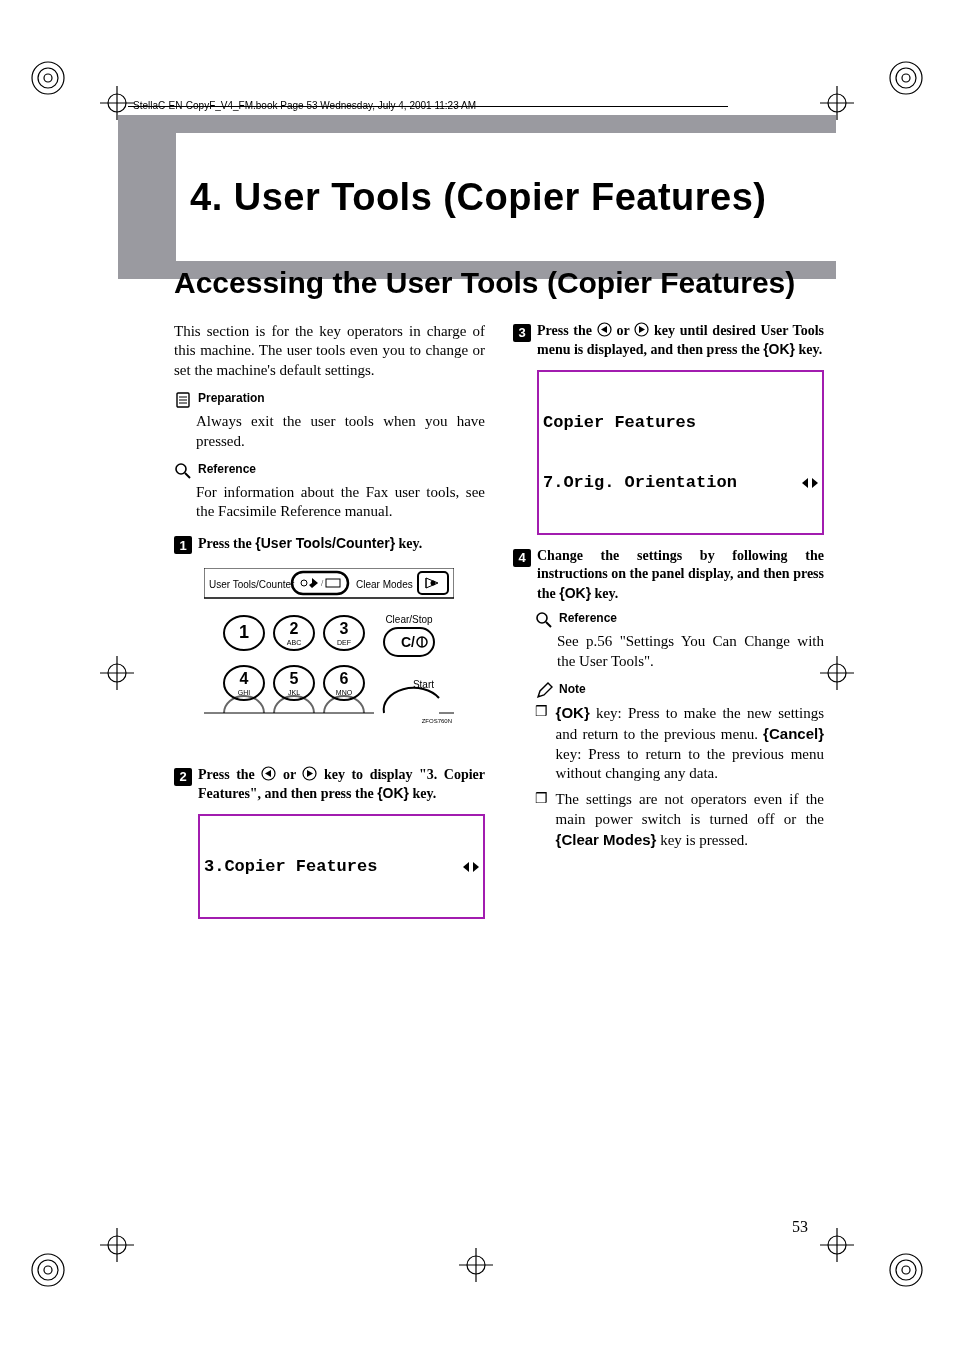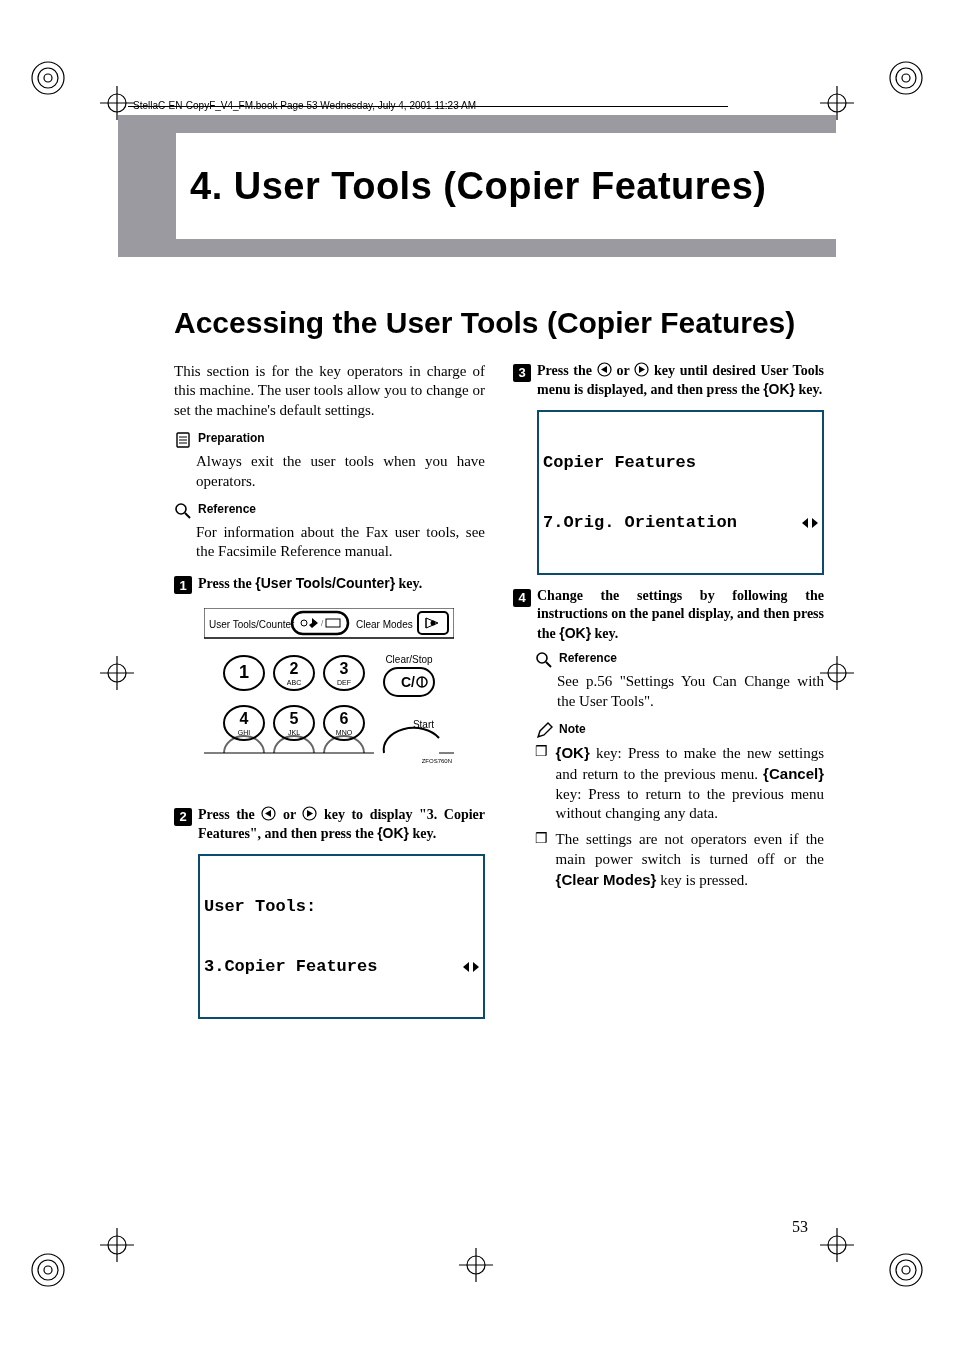--- a/index.html
+++ b/index.html
@@ -36,39 +36,39 @@
     font-family: Arial, sans-serif;
   }
   .runhead .rh-line {
     border-top: 1px solid #000;
     width: 600px; position: absolute; top: 6px; left: -5px;
   }
 
   .banner {
     position: absolute;
     top: 115px; left: 118px; right: 118px;
-    height: 142px;
+    height: 164px;
     background: #9a9aa0;
   }
   .banner-white {
     position: absolute; left: 58px; top: 18px; right: 0; bottom: 18px;
     background: #fff;
     display: flex; align-items: center;
   }
   .banner-title {
     font-family: 'Arial Rounded MT Bold', 'Arial Black', Arial, sans-serif;
     font-weight: 700;
     font-size: 38px;
     letter-spacing: 0.5px;
     padding-left: 14px;
   }
 
   .content {
     position: absolute;
-    top: 266px; left: 174px; right: 130px; bottom: 112px; margin-top: 40px;
+    top: 266px; left: 174px; right: 130px; bottom: 112px;
   }
   .section-title {
     font-family: 'Arial Rounded MT Bold', 'Arial Black', Arial, sans-serif;
     font-weight: 700;
     font-size: 30px;
     line-height: 1.12;
     margin-bottom: 22px;
   }
   .columns {
     display: flex;
@@ -92,21 +92,21 @@
     font-family: Arial, sans-serif; font-weight: 700;
   }
   .brkt { font-family: Arial, sans-serif; font-weight: 900; }
   .keypad-fig {
     margin: 14px 10px 10px 30px;
     width: 250px;
   }
   .keypad-fig svg { width: 100%; height: auto; }
 
   .lcd {
-    border: 2px solid #0c4a6e;
+    border: 2px solid #a21caf;
     margin: 10px 0 10px 0px;
     font-family: 'Courier New', monospace;
     font-size: 17px;
     font-weight: 600;
     padding: 1px 4px 0 4px;
     line-height: 1.18;
     white-space: pre;
   }
   .lcd-row2 { display: flex; justify-content: space-between; align-items: center; }
 
@@ -190,32 +190,32 @@
     <div class="banner-title">4. User Tools (Copier Features)</div>
   </div>
 </div>
 
 <div class="content">
   <div class="section-title">Accessing the User Tools (Copier Features)</div>
 
   <div class="columns">
 
     <div class="col">
-      <p style="text-align:justify">This section is for the key operators in charge of this machine. The user tools allow you to change or set the machine's default settings.</p>
+      <p style="text-align:justify">This section is for the key operators in charge of this machine. The user tools even you to change or set the machine's default settings.</p>
 
       <div class="label-row">
         <svg class="label-icon" viewBox="0 0 18 18">
             <rect x="3" y="2" width="12" height="14" rx="1" fill="none" stroke="#000" stroke-width="1.4"></rect>
             <line x1="5" y1="6" x2="13" y2="6" stroke="#000"></line>
             <line x1="5" y1="9" x2="13" y2="9" stroke="#000"></line>
             <line x1="5" y1="12" x2="13" y2="12" stroke="#000"></line>
           </svg>
         <span class="label-text">Preparation</span>
       </div>
-      <p class="indent" style="text-align:justify">Always exit the user tools when you have operators.</p>
+      <p class="indent" style="text-align:justify">Always exit the user tools when you have pressed.</p>
 
       <div class="label-row">
         <svg class="label-icon" viewBox="0 0 18 18">
             <circle cx="7" cy="7" r="5" fill="none" stroke="#000" stroke-width="1.6"></circle>
             <line x1="11" y1="11" x2="16" y2="16" stroke="#000" stroke-width="2"></line>
           </svg>
         <span class="label-text">Reference</span>
       </div>
       <p class="indent" style="text-align:justify">For information about the Fax user tools, see the Facsimile Reference manual.</p>
 
@@ -299,21 +299,20 @@
               <circle cx="7.5" cy="7.5" r="6.5" fill="none" stroke="#000" stroke-width="1.2"></circle>
               <polygon points="10,4 4,7.5 10,11" fill="#000"></polygon>
             </svg><span> or </span><svg class="dpad" viewBox="0 0 15 15">
               <circle cx="7.5" cy="7.5" r="6.5" fill="none" stroke="#000" stroke-width="1.2"></circle>
               <polygon points="5,4 11,7.5 5,11" fill="#000"></polygon>
             </svg><span> key to display "3. Copier Features", and then press the </span><span class="brkt">{</span><span class="hardkey">OK</span><span class="brkt">}</span><span> key.</span>
         </div>
       </div>
 
       <div class="lcd" style="margin-left:24px">
-        <div>User Tools:</div>
         <div class="lcd-row2">
           <span>3.Copier Features</span>
           <svg class="nav-arrow" viewBox="0 0 16 14">
               <polygon points="6,2 0,7 6,12" fill="#000"></polygon>
               <polygon points="10,2 16,7 10,12" fill="#000"></polygon>
             </svg>
         </div>
       </div>
     </div>
 

